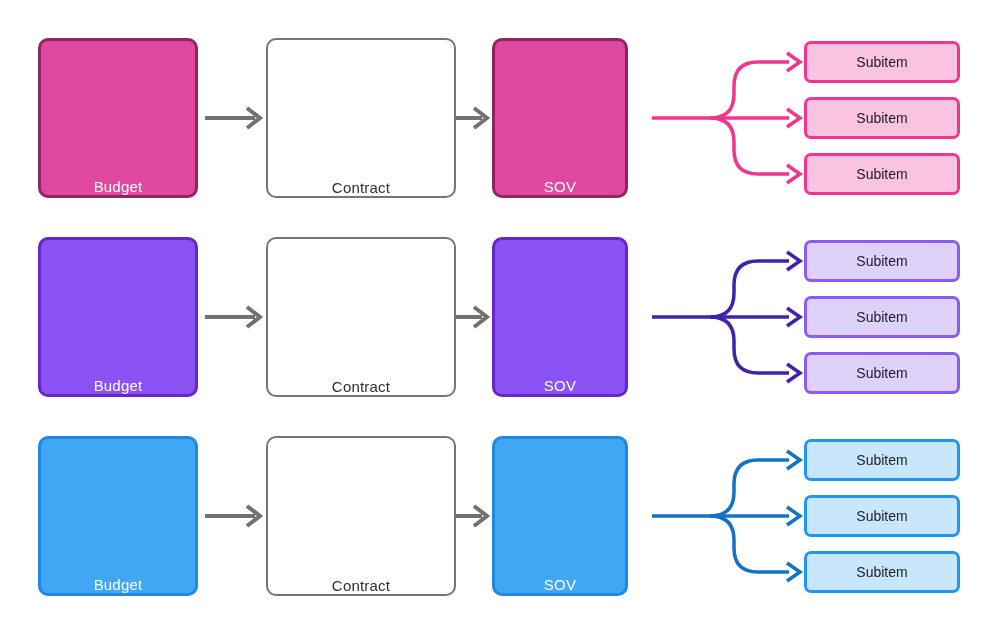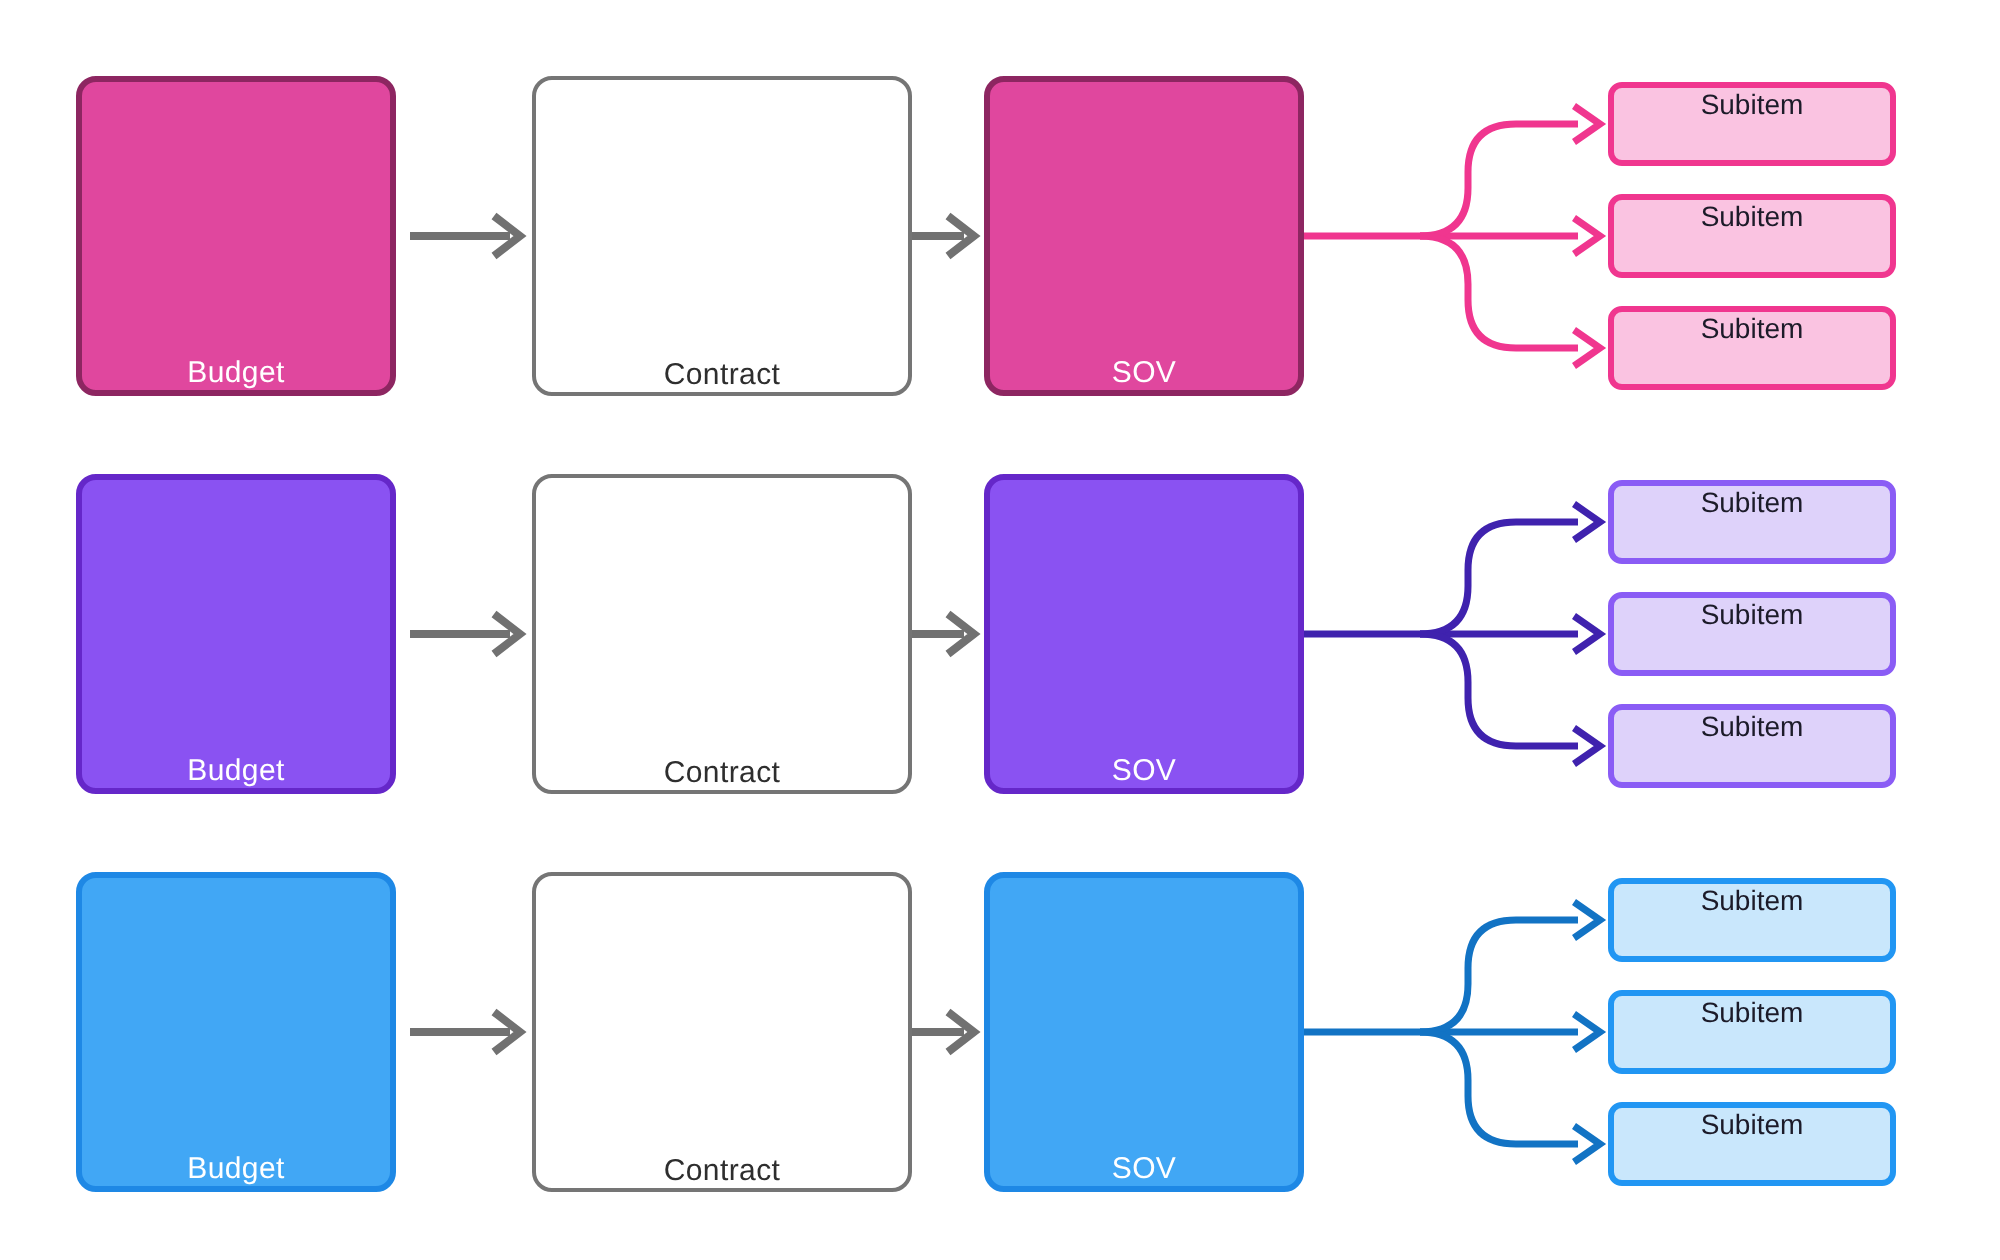--- a/index.html
+++ b/index.html
@@ -20,27 +20,27 @@
   .node {
     position: absolute; top: 0; height: 160px;
     box-sizing: border-box;
     border: 3px solid transparent;
     border-radius: 10px;
     display: flex; align-items: flex-end; justify-content: center;
     font-size: 15px; letter-spacing: .2px;
   }
   .budget   { left: 38px;  width: 160px; }
   .contract { left: 266px; width: 190px; border-width: 2.5px; }
-  .sov      { left: 492px; width: 160px; }
+  .sov      { left: 492px; width: 136px; }
   .subitem {
-    position: absolute; left: 804px; width: 144px; height: 42px;
+    position: absolute; left: 804px; width: 156px; height: 42px;
     box-sizing: border-box;
     border: 3px solid transparent;
     border-radius: 7px;
-    display: flex; justify-content: center;
+    display: flex; align-items: center; justify-content: center;
     font-size: 14px;
   }
   .sub-1 { top: 3px; }
   .sub-2 { top: 59px; }
   .sub-3 { top: 115px; }
 </style>
 </head>
 <body>
 
 <div class="canvas">

